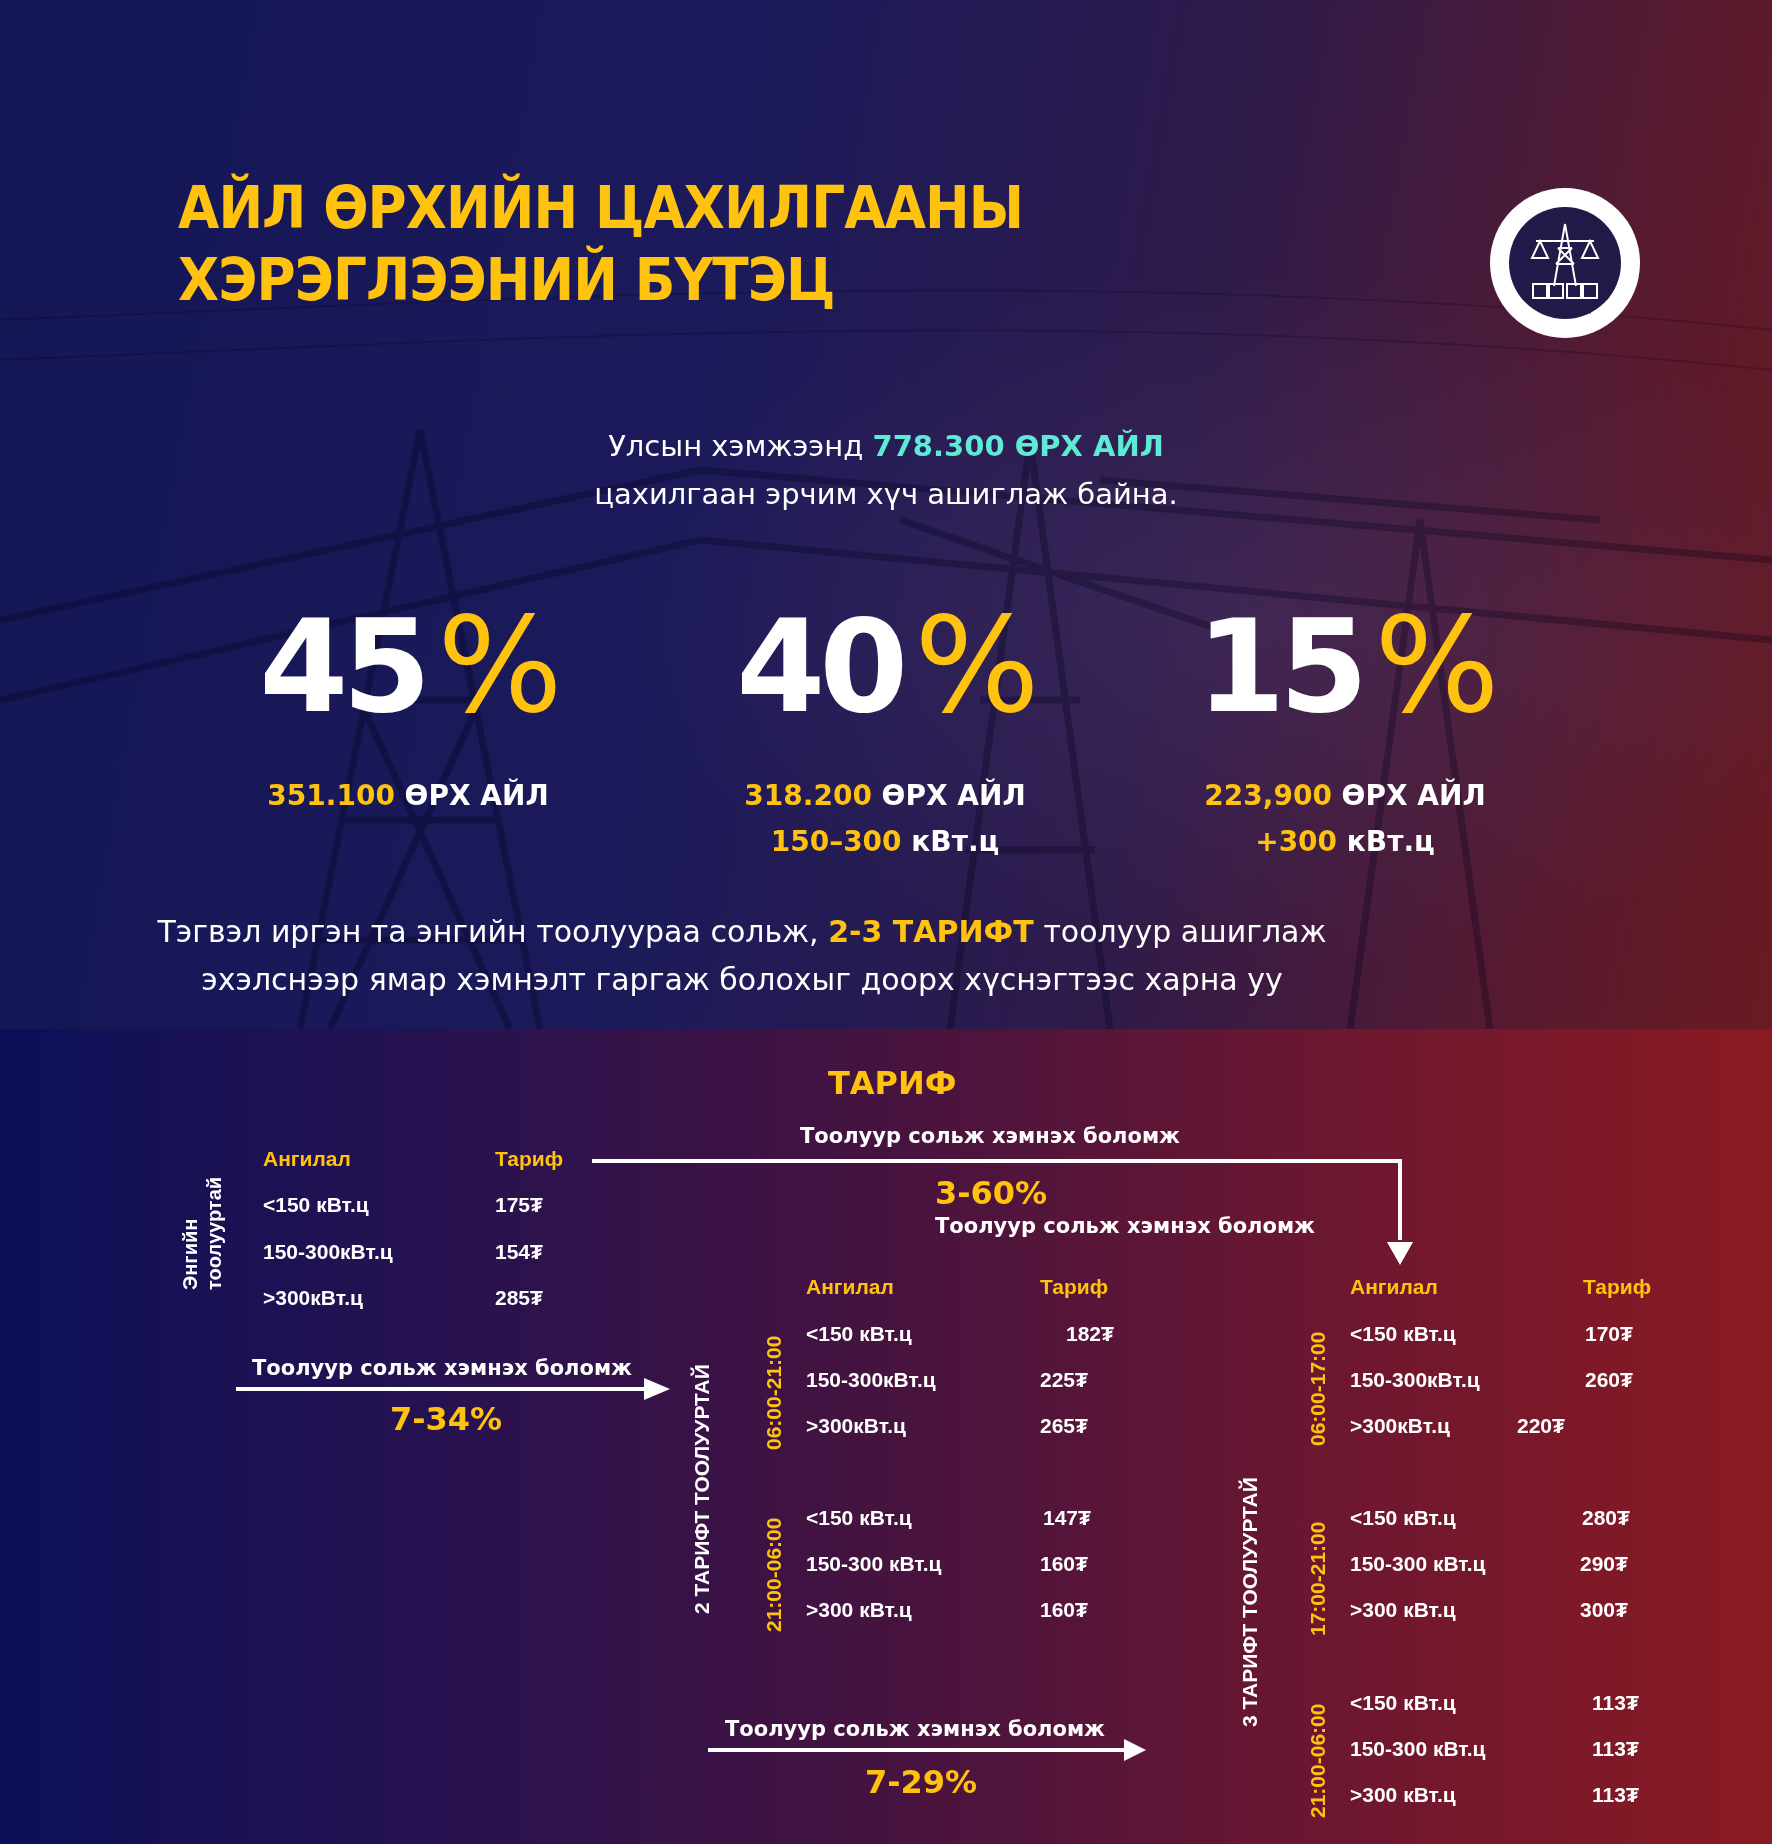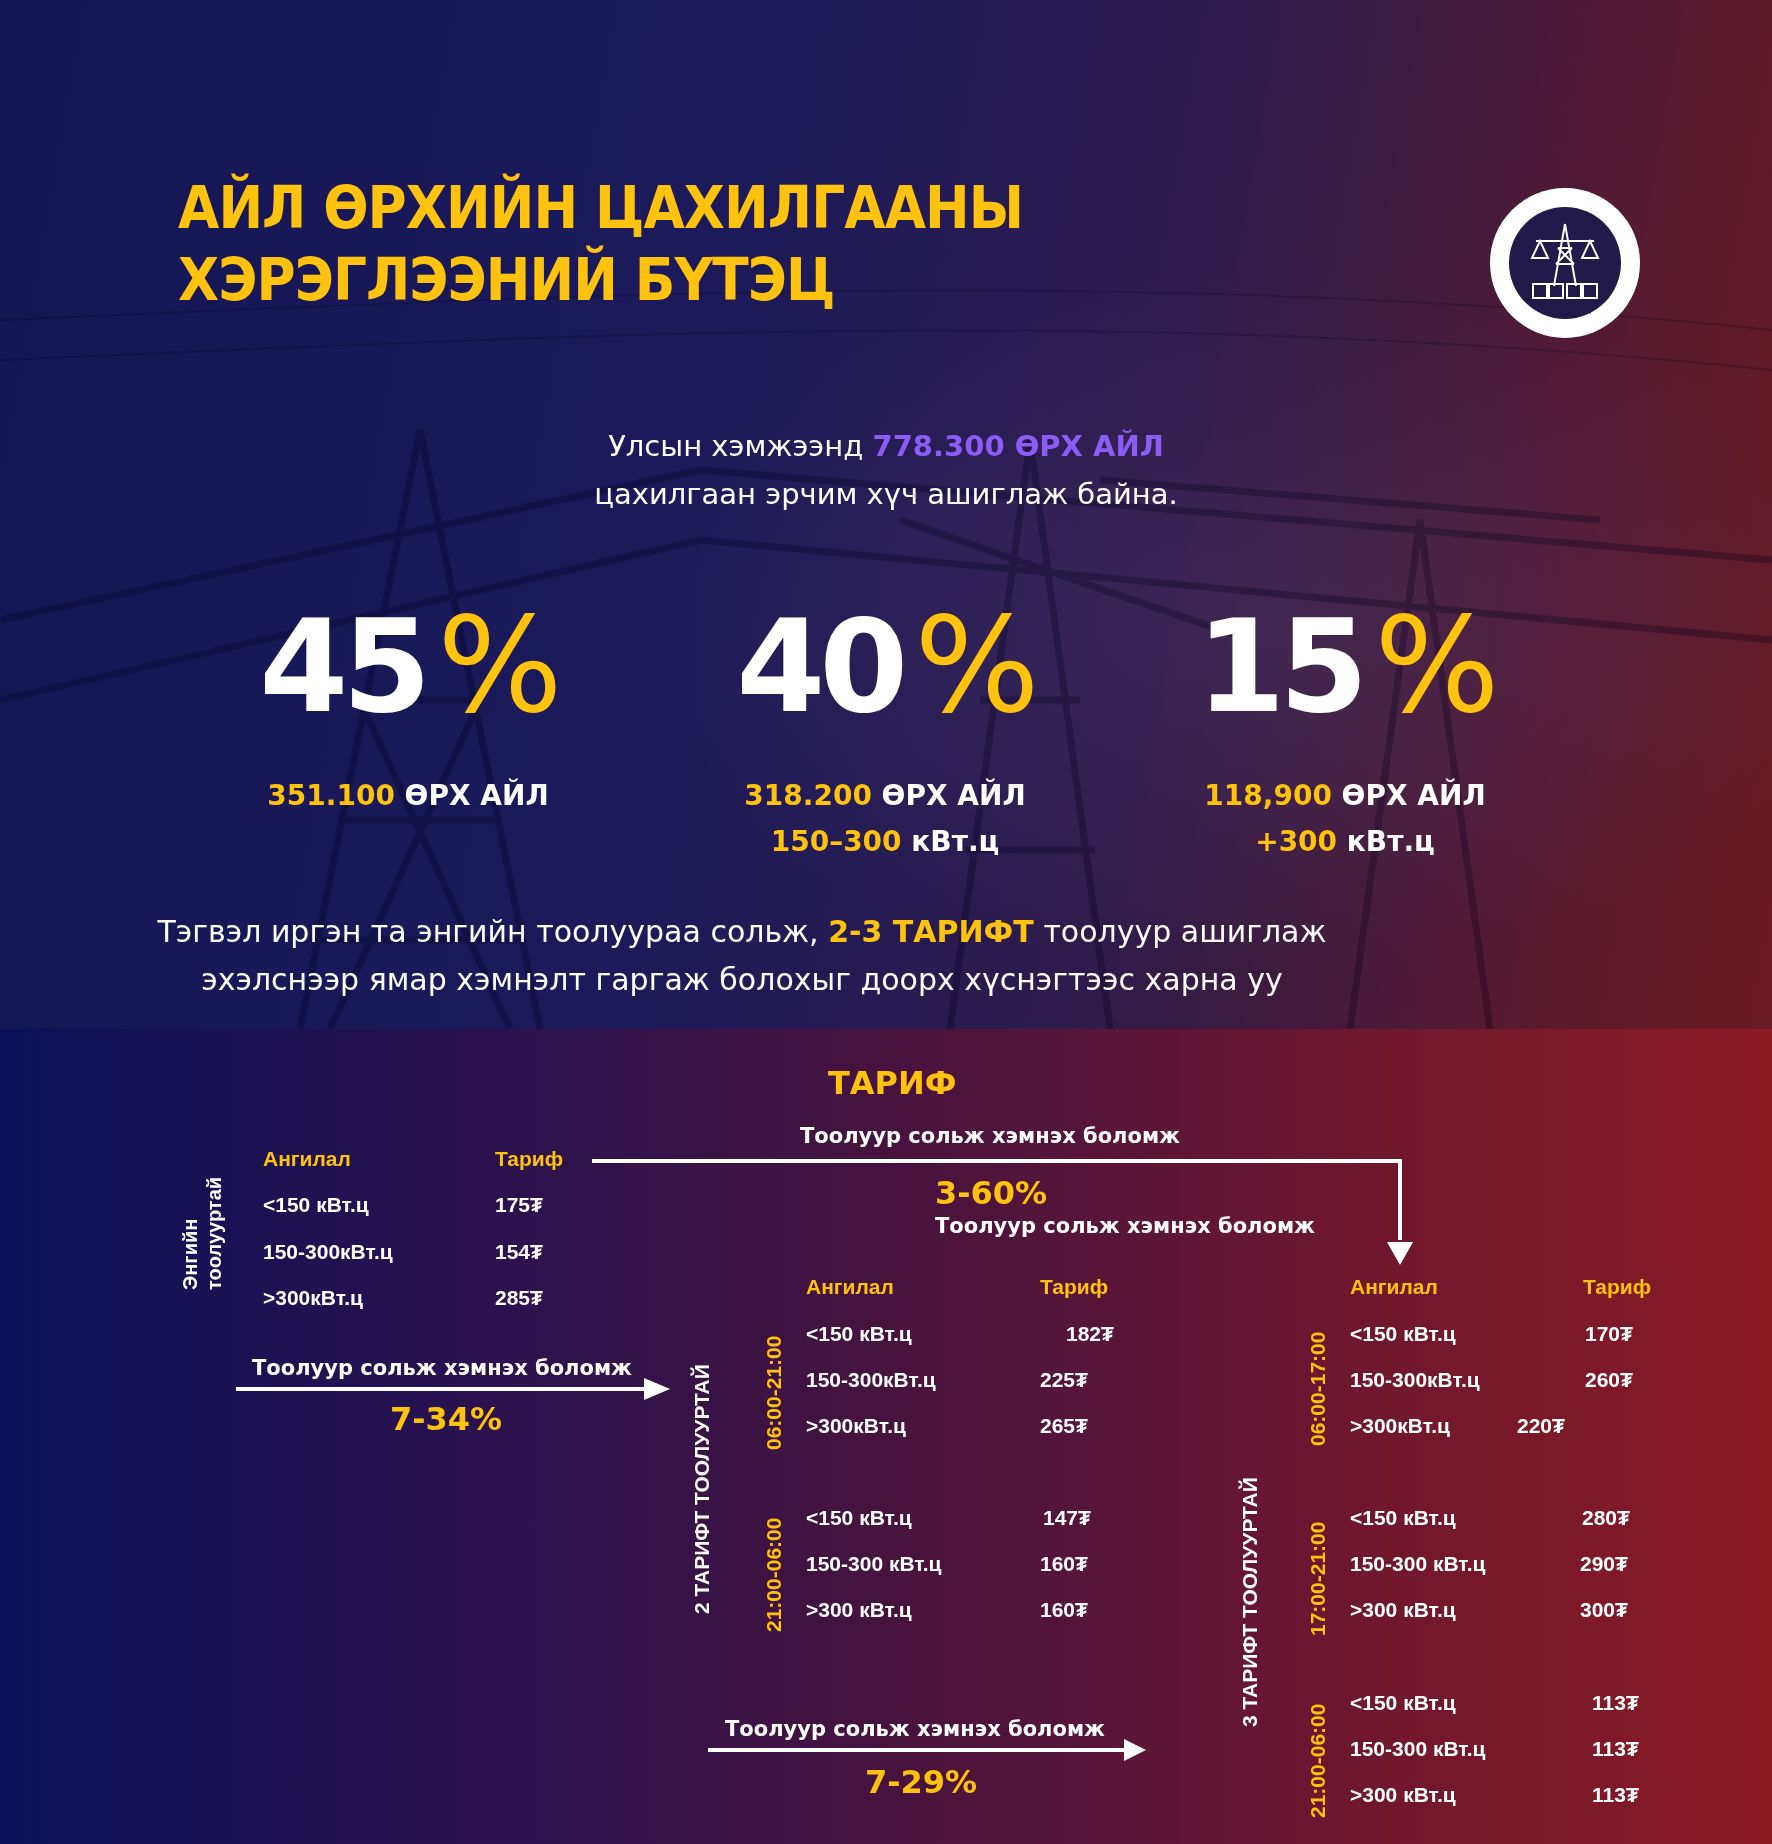--- a/index.html
+++ b/index.html
@@ -26,21 +26,21 @@
     position: absolute; left: 178px; top: 172px;
     font-family: "DejaVu Sans", sans-serif; font-weight: bold;
     font-size: 58px; line-height: 72px; color: #ffc20e; letter-spacing: -1px;
     transform: scaleX(0.92); transform-origin: left top;
   }
   .logo { position: absolute; left: 1488px; top: 186px; width: 154px; height: 154px; }
   .intro {
     position: absolute; left: 0; top: 422px; width: 1772px; text-align: center;
     font-family: "DejaVu Sans", sans-serif; font-size: 29px; line-height: 48px;
   }
-  .intro .hl { color: #8b5cf6; font-weight: bold; }
+  .intro .hl { color: #5eead4; font-weight: bold; }
   .stat { position: absolute; top: 585px; width: 480px; text-align: center; }
   .stat .pct { font-family: "DejaVu Sans", sans-serif; font-weight: bold; font-size: 128px; line-height: 160px; letter-spacing: -6px; }
   .stat .pct .num { color: #ffffff; }
   .stat .pct .sign { color: #ffc20e; font-weight: normal; font-size: 132px; margin-left: 12px; }
   .stat .line { font-family: "DejaVu Sans", sans-serif; font-weight: bold; font-size: 28px; line-height: 46px; }
   .stat .line .y { color: #ffc20e; }
   .stat .l1 { margin-top: 26px; }
   .cta {
     position: absolute; left: 0; top: 908px; width: 1484px; text-align: center;
     font-family: "DejaVu Sans", sans-serif; font-size: 30px; line-height: 48px;
@@ -116,21 +116,21 @@
   <div class="pct"><span class="num">45</span><span class="sign">%</span></div>
   <div class="line l1"><span class="y">351.100</span><span> ӨРХ АЙЛ</span></div>
 </div>
 <div class="stat" style="left:645px;">
   <div class="pct"><span class="num">40</span><span class="sign">%</span></div>
   <div class="line l1"><span class="y">318.200</span><span> ӨРХ АЙЛ</span></div>
   <div class="line"><span class="y">150–300</span><span> кВт.ц</span></div>
 </div>
 <div class="stat" style="left:1105px;">
   <div class="pct"><span class="num">15</span><span class="sign">%</span></div>
-  <div class="line l1"><span class="y">118,900</span><span> ӨРХ АЙЛ</span></div>
+  <div class="line l1"><span class="y">223,900</span><span> ӨРХ АЙЛ</span></div>
   <div class="line"><span class="y">+300</span><span> кВт.ц</span></div>
 </div>
 
 <div class="cta">
   <div><span>Тэгвэл иргэн та энгийн тоолуураа сольж, </span><span class="hl">2-3 ТАРИФТ</span><span> тоолуур ашиглаж</span></div>
   <div>эхэлснээр ямар хэмнэлт гаргаж болохыг доорх хүснэгтээс харна уу</div>
 </div>
 
 <div class="sec-title">ТАРИФ</div>
 

